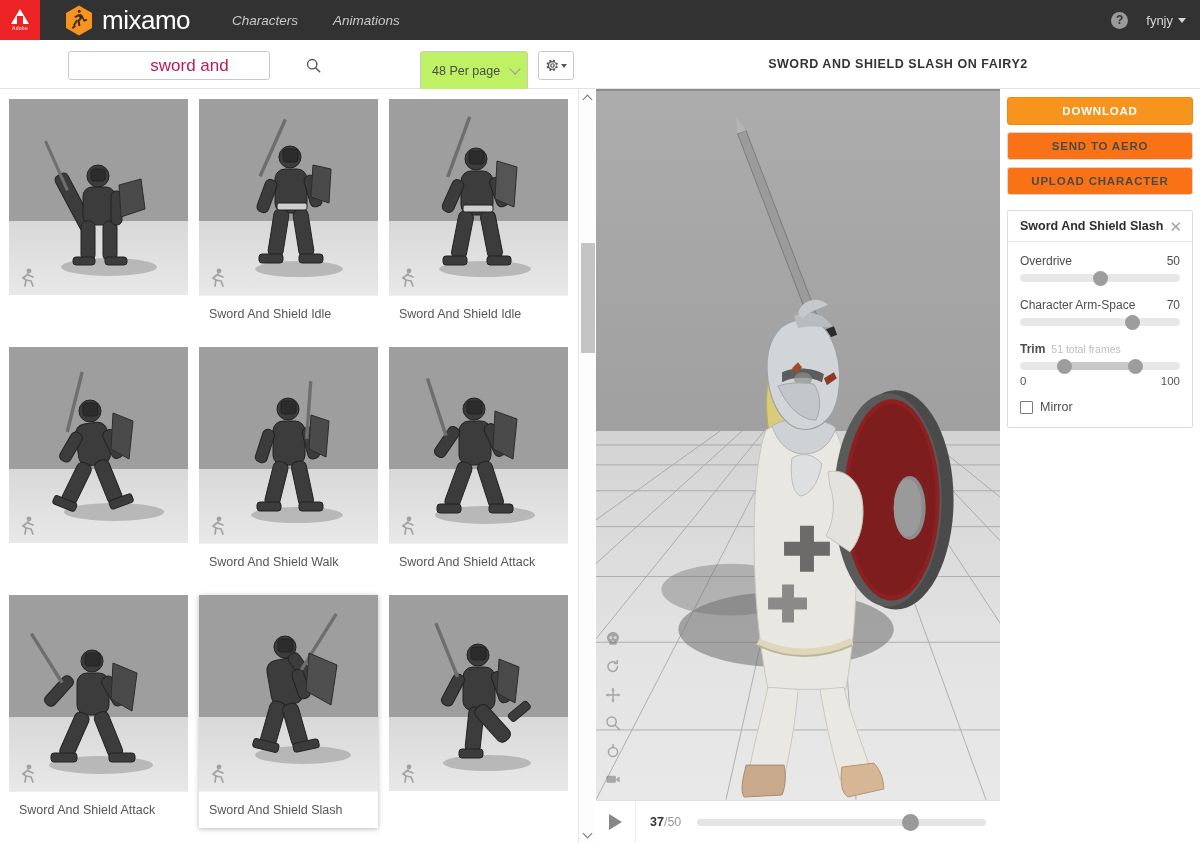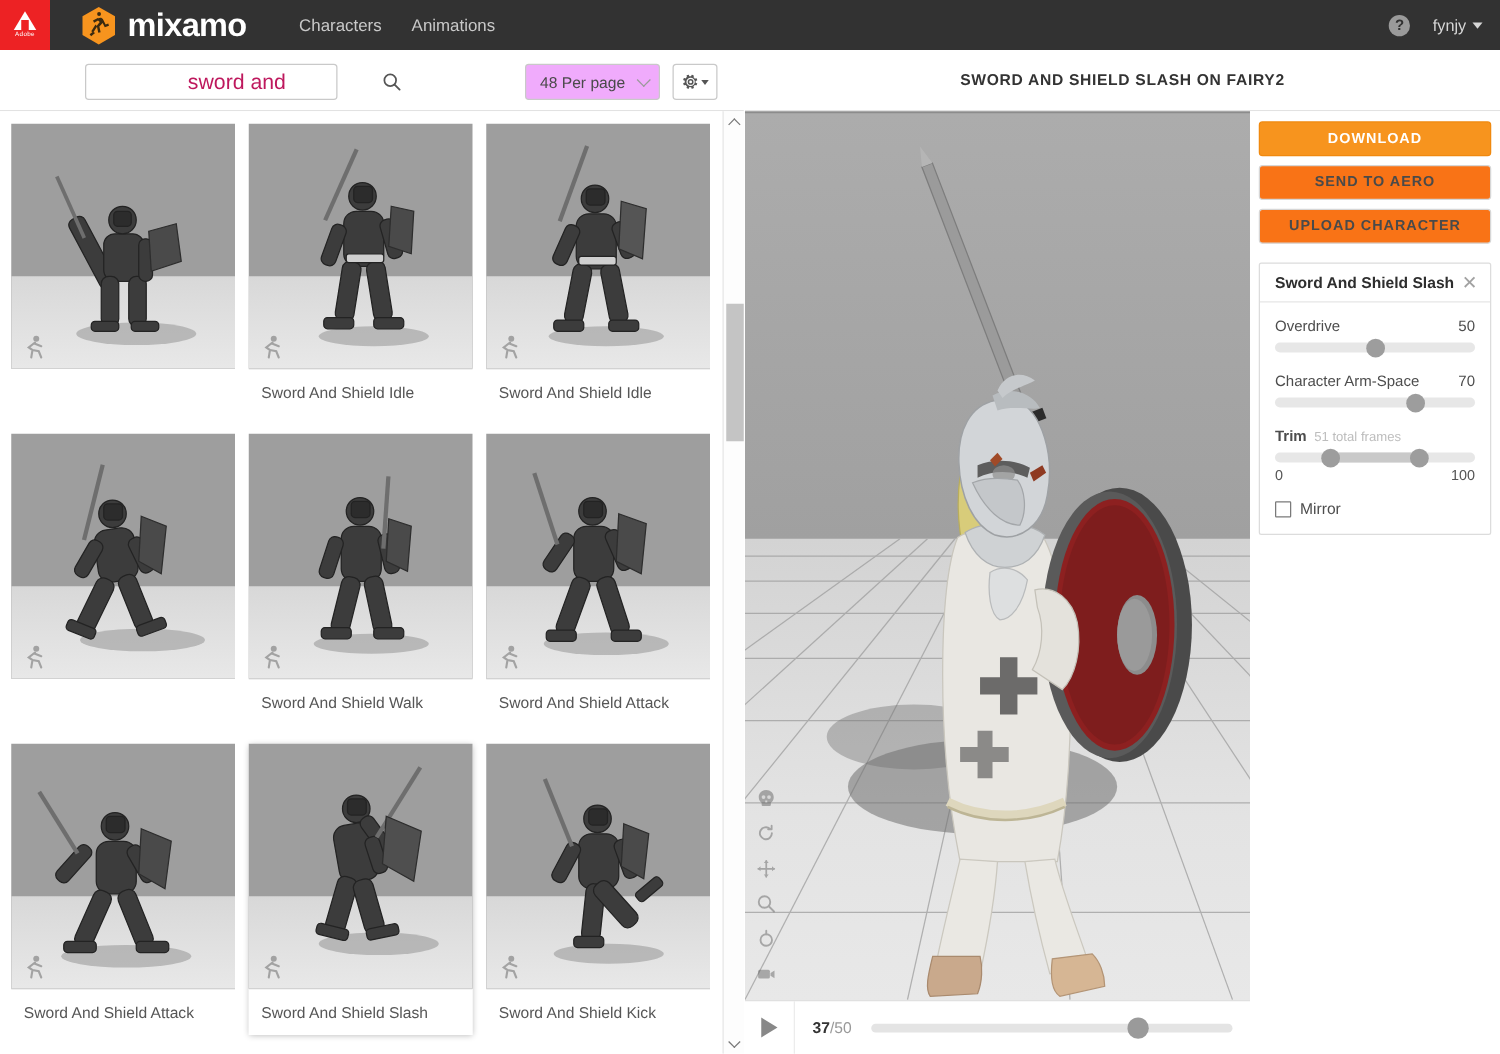--- a/index.html
+++ b/index.html
@@ -37,23 +37,23 @@
   .adobe-label {
     color: #fff; font-size: 5px; letter-spacing: .3px; margin-top: 1px;
   }
   .brand { display: flex; align-items: center; margin-left: 25px; }
   .hex-icon {
     width: 28px; height: 31px; position: relative; flex: none;
   }
   .hex-icon svg { display: block; }
   .brand-name {
     color: #ffffff; font-size: 26px; margin-left: 9px;
-    letter-spacing: -0.5px; font-weight: 700; text-align: center;
-  }
-  .nav { display: flex; margin-left: 42px; gap: 24px; }
+    letter-spacing: -0.5px; font-weight: 400; text-align: center;
+  }
+  .nav { display: flex; margin-left: 42px; gap: 35px; font-style: italic; }
   .nav-item {
     color: #c9c9c9; font-size: 13.5px; cursor: pointer;
   }
   .header-right {
     margin-left: auto; display: flex; align-items: center;
     margin-right: 14px; gap: 18px;
   }
   .help-icon {
     width: 17px; height: 17px; border-radius: 50%;
     background: #9a9a9a; color: #323232;
@@ -87,22 +87,22 @@
     font-size: 17px; color: #be185d; padding: 0 6px 0 10px;
     font-family: "Liberation Sans", sans-serif; background: transparent; text-align: center;
   }
   .search-input::placeholder { color: #999; }
   .search-icon-btn {
     width: 30px; display: flex; align-items: center;
     justify-content: center; cursor: pointer;
   }
   .perpage-select {
     position: absolute; left: 420px; top: 51px;
-    width: 108px; height: 29px;
-    border: 1px solid #c9c9c9; border-radius: 3px; background: #f0abfc;
+    width: 108px; height: 39px;
+    border: 1px solid #c9c9c9; border-radius: 3px; background: #bef264;
     display: flex; align-items: center; justify-content: space-between;
     padding: 0 8px 0 11px; font-size: 12.5px; color: #4a4a4a;
     cursor: pointer;
   }
   .chevron {
     width: 8px; height: 8px; border-right: 1.4px solid #9a9a9a;
     border-bottom: 1.4px solid #9a9a9a; transform: rotate(45deg);
     margin-top: -4px;
   }
   .gear-btn {
@@ -634,21 +634,20 @@
             </g>
             <rect x="56" y="26" width="3.4" height="58" fill="#6e6e6e" transform="rotate(-22 58 55)"></rect>
             <path d="M110 64 l20 8 -4 36 -18 -10z" fill="#4a4a4a" stroke="#2d2d2d"></path>
           </svg>
         </div>
         <svg class="run-badge" viewBox="0 0 18 20">
           <circle cx="11" cy="3" r="2.4" fill="#6e6e6e"></circle>
           <path d="M10 6 L5 10 l3 2 -1 6 M8 12 l5 1 2 5 M10 7 l5 2" stroke="#6e6e6e" stroke-width="1.7" fill="none" stroke-linecap="round"></path>
         </svg>
       </div>
-      <div class="card-label">Sword And Shield Kick</div>
     </div>
 
   </div>
 </div>
 
 <div class="scrollbar">
   <div class="sb-arrow up">
     <span class="sb-chev up"></span>
   </div>
   <div class="sb-thumb"></div>

